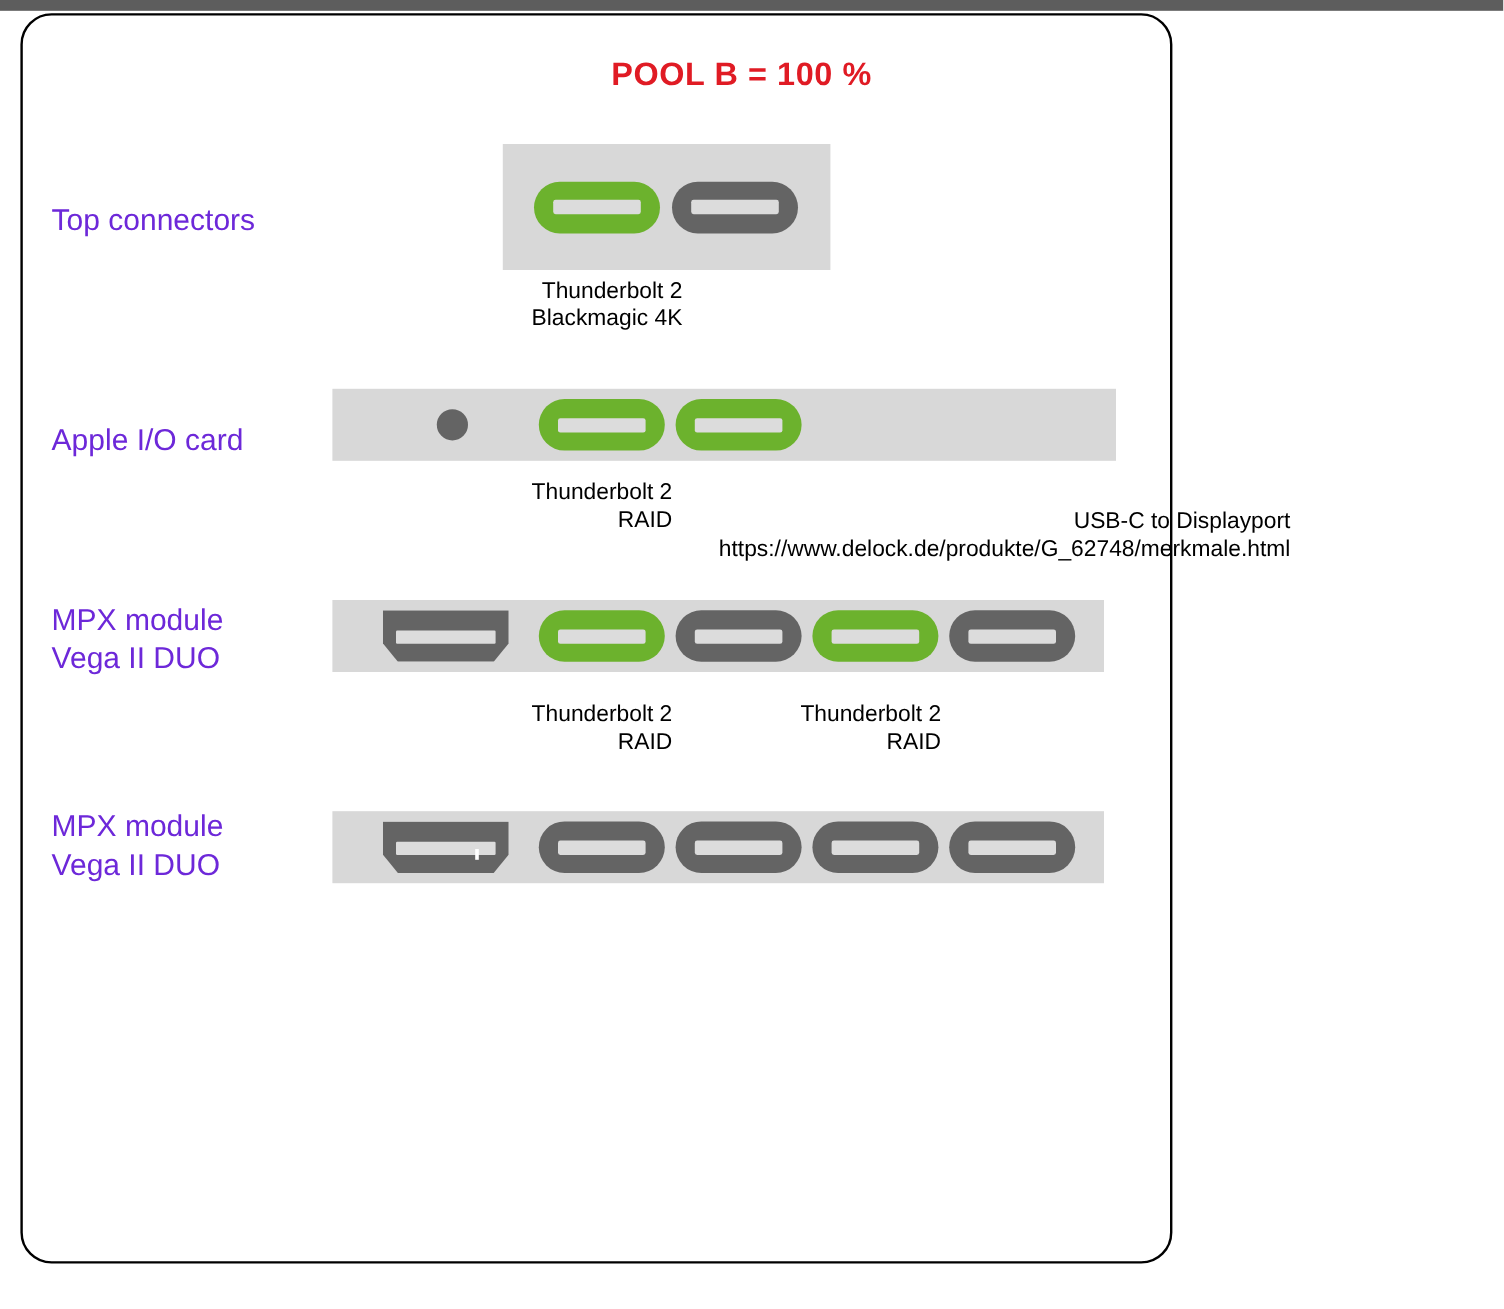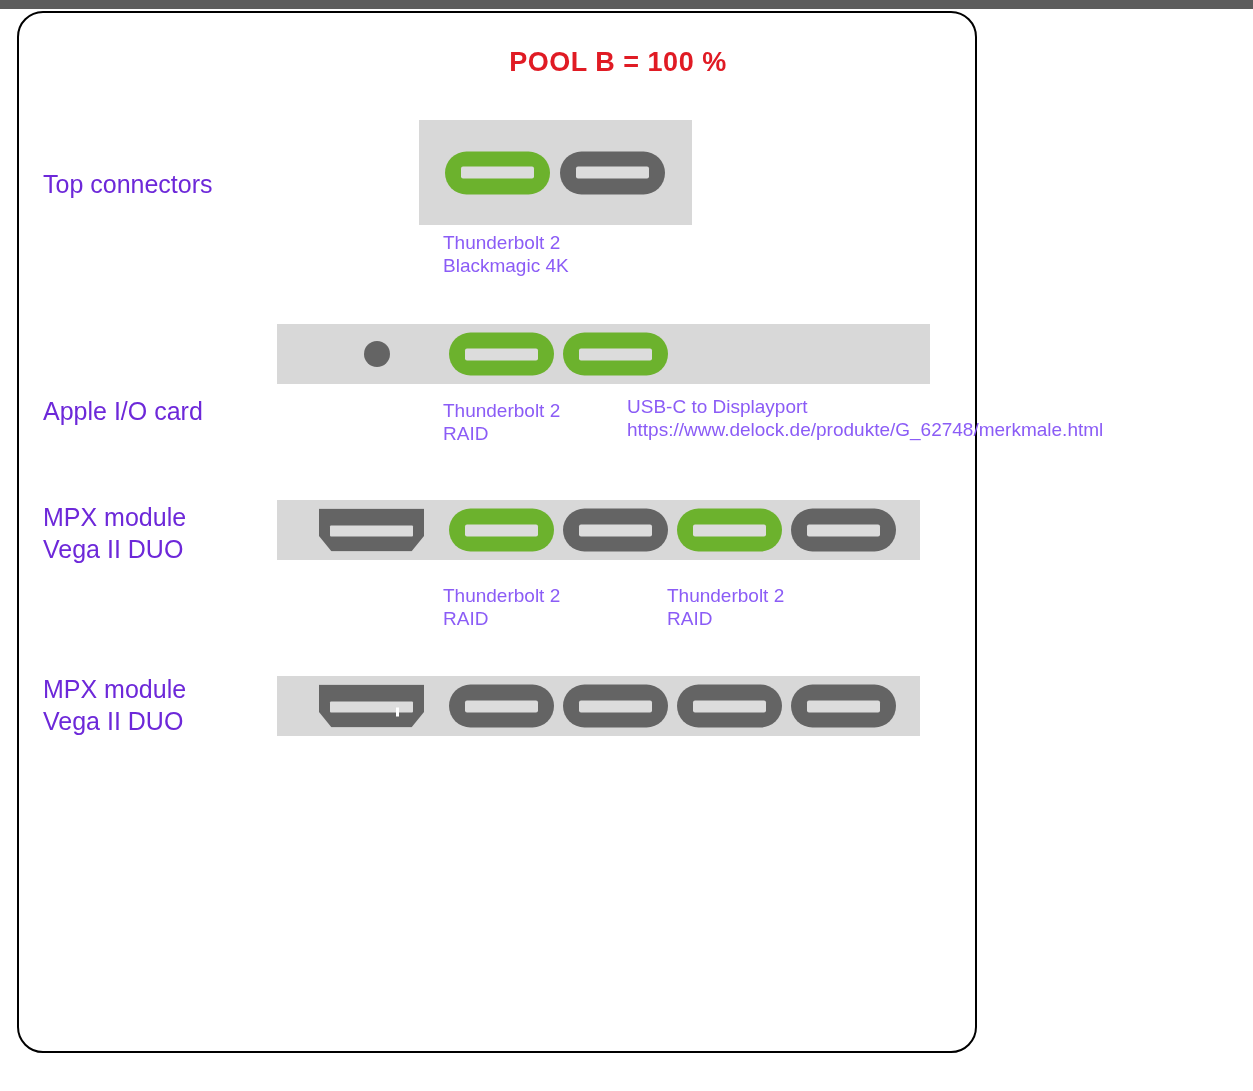--- a/index.html
+++ b/index.html
@@ -121,22 +121,23 @@
     width: 26px;
     height: 26px;
     border-radius: 50%;
     background: #646464;
   }
   
   .caption {
     position: absolute;
     font-size: 19px;
     line-height: 23px;
-    color: #8b5cf6;
+    color: #000000;
     white-space: pre-line;
+    text-align: right;
   }
 </style>
 </head>
 <body>
 
 <div id="page">
 
   <div class="top-bar"></div>
 
   <div class="slide-frame">
@@ -150,35 +151,35 @@
         <div class="slot"></div>
       </div>
       <div class="port usbc" style="left:141px; background:#646464;">
         <div class="slot"></div>
       </div>
     </div>
 
     <div class="caption" style="left:424px; top:218px;">Thunderbolt 2
 Blackmagic 4K</div>
 
-    <div class="row-label" style="left:24px; top:338px;margin-top:44px;">Apple I/O card</div>
+    <div class="row-label" style="left:24px; top:338px;">Apple I/O card</div>
 
     <div class="panel" style="left:258px; top:311px; width:653px; height:60px;">
       <div class="port jack" style="left:87px;"></div>
       <div class="port usbc" style="left:172px; background:#6cb22d;">
         <div class="slot"></div>
       </div>
       <div class="port usbc" style="left:286px; background:#6cb22d;">
         <div class="slot"></div>
       </div>
     </div>
 
     <div class="caption" style="left:424px; top:386px;">Thunderbolt 2
 RAID</div>
-    <div class="caption" style="left:580px; top:382px;margin-left:28px;">USB-C to Displayport
+    <div class="caption" style="left:580px; top:410px;">USB-C to Displayport
 https://www.delock.de/produkte/G_62748/merkmale.html</div>
 
     <div class="row-label" style="left:24px; top:488px;">MPX module
 Vega II DUO</div>
 
     <div class="panel" style="left:258px; top:487px; width:643px; height:60px;">
       <div class="port hdmi" style="left:42px;">
         <div class="body"></div>
         <div class="slot"></div>
       </div>

